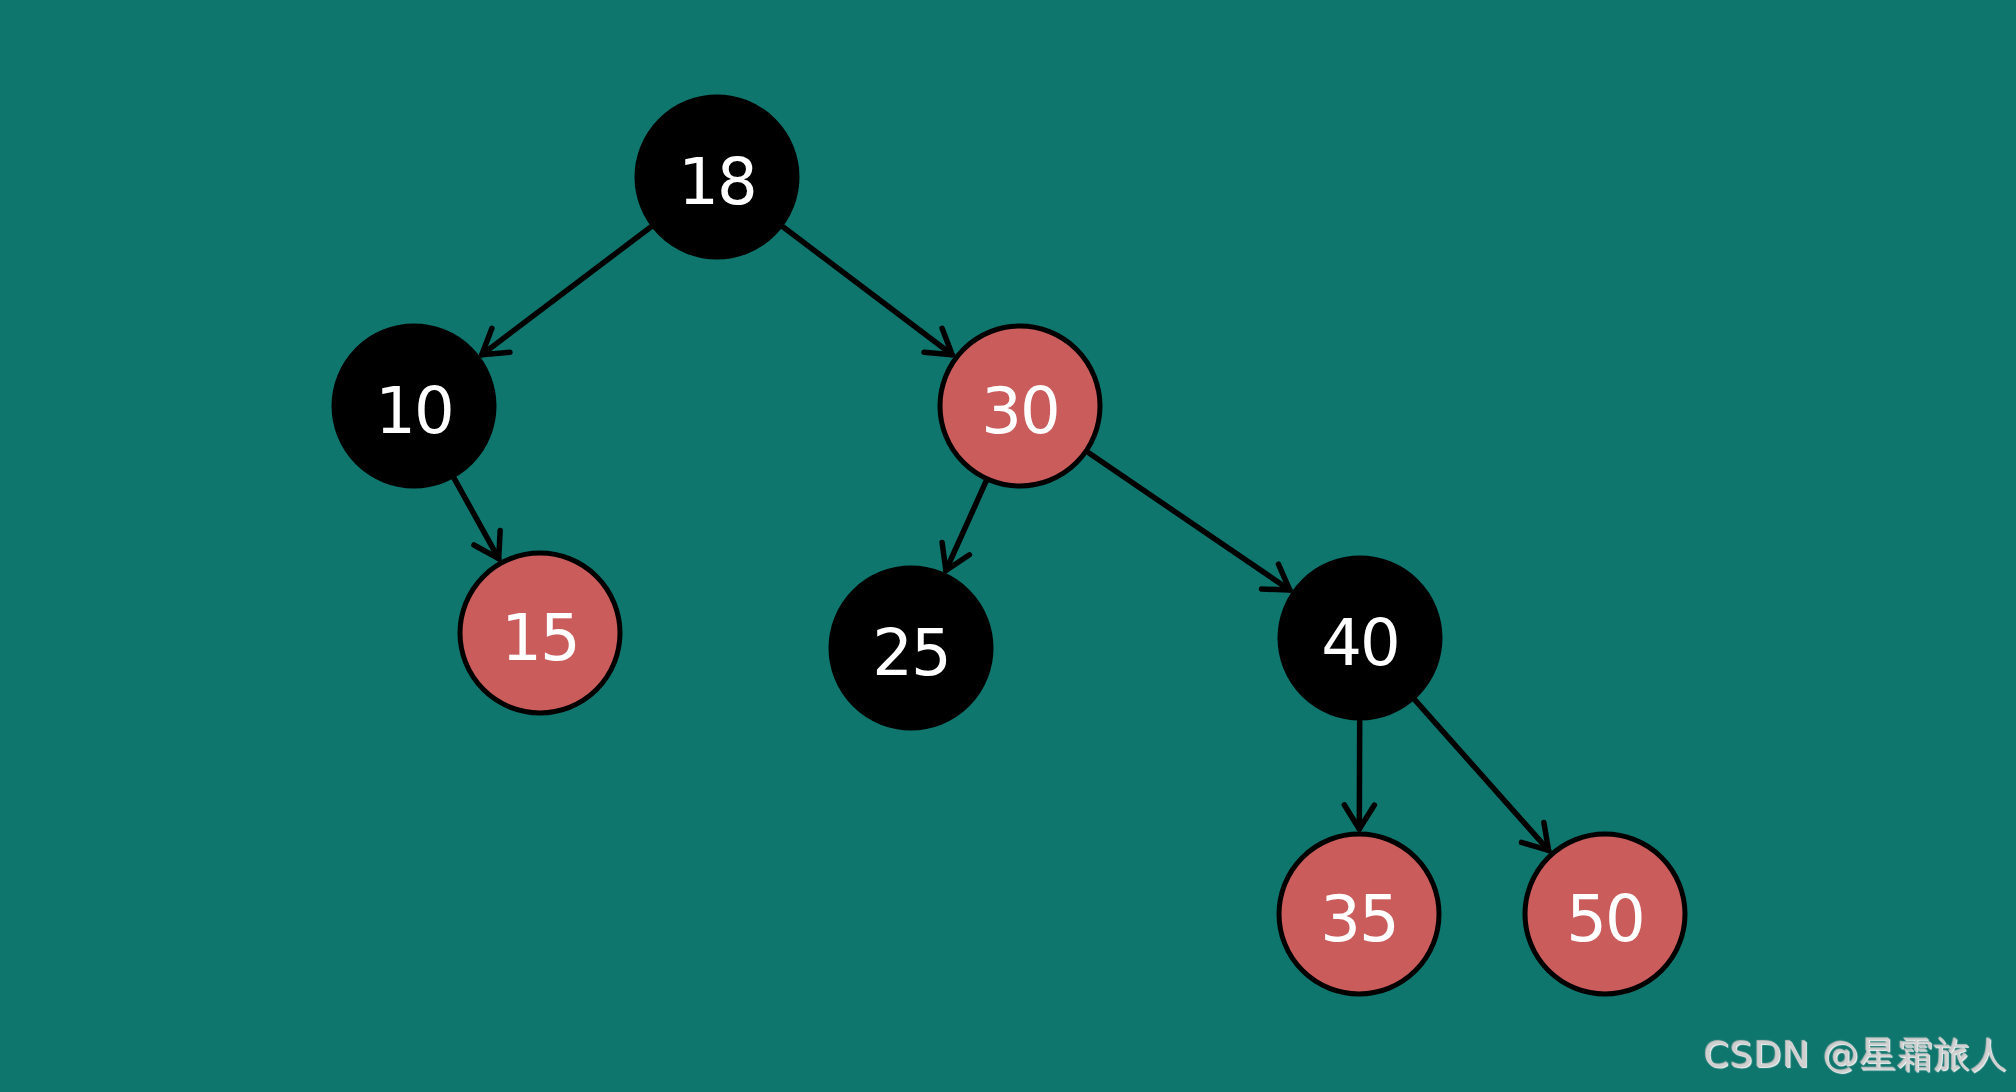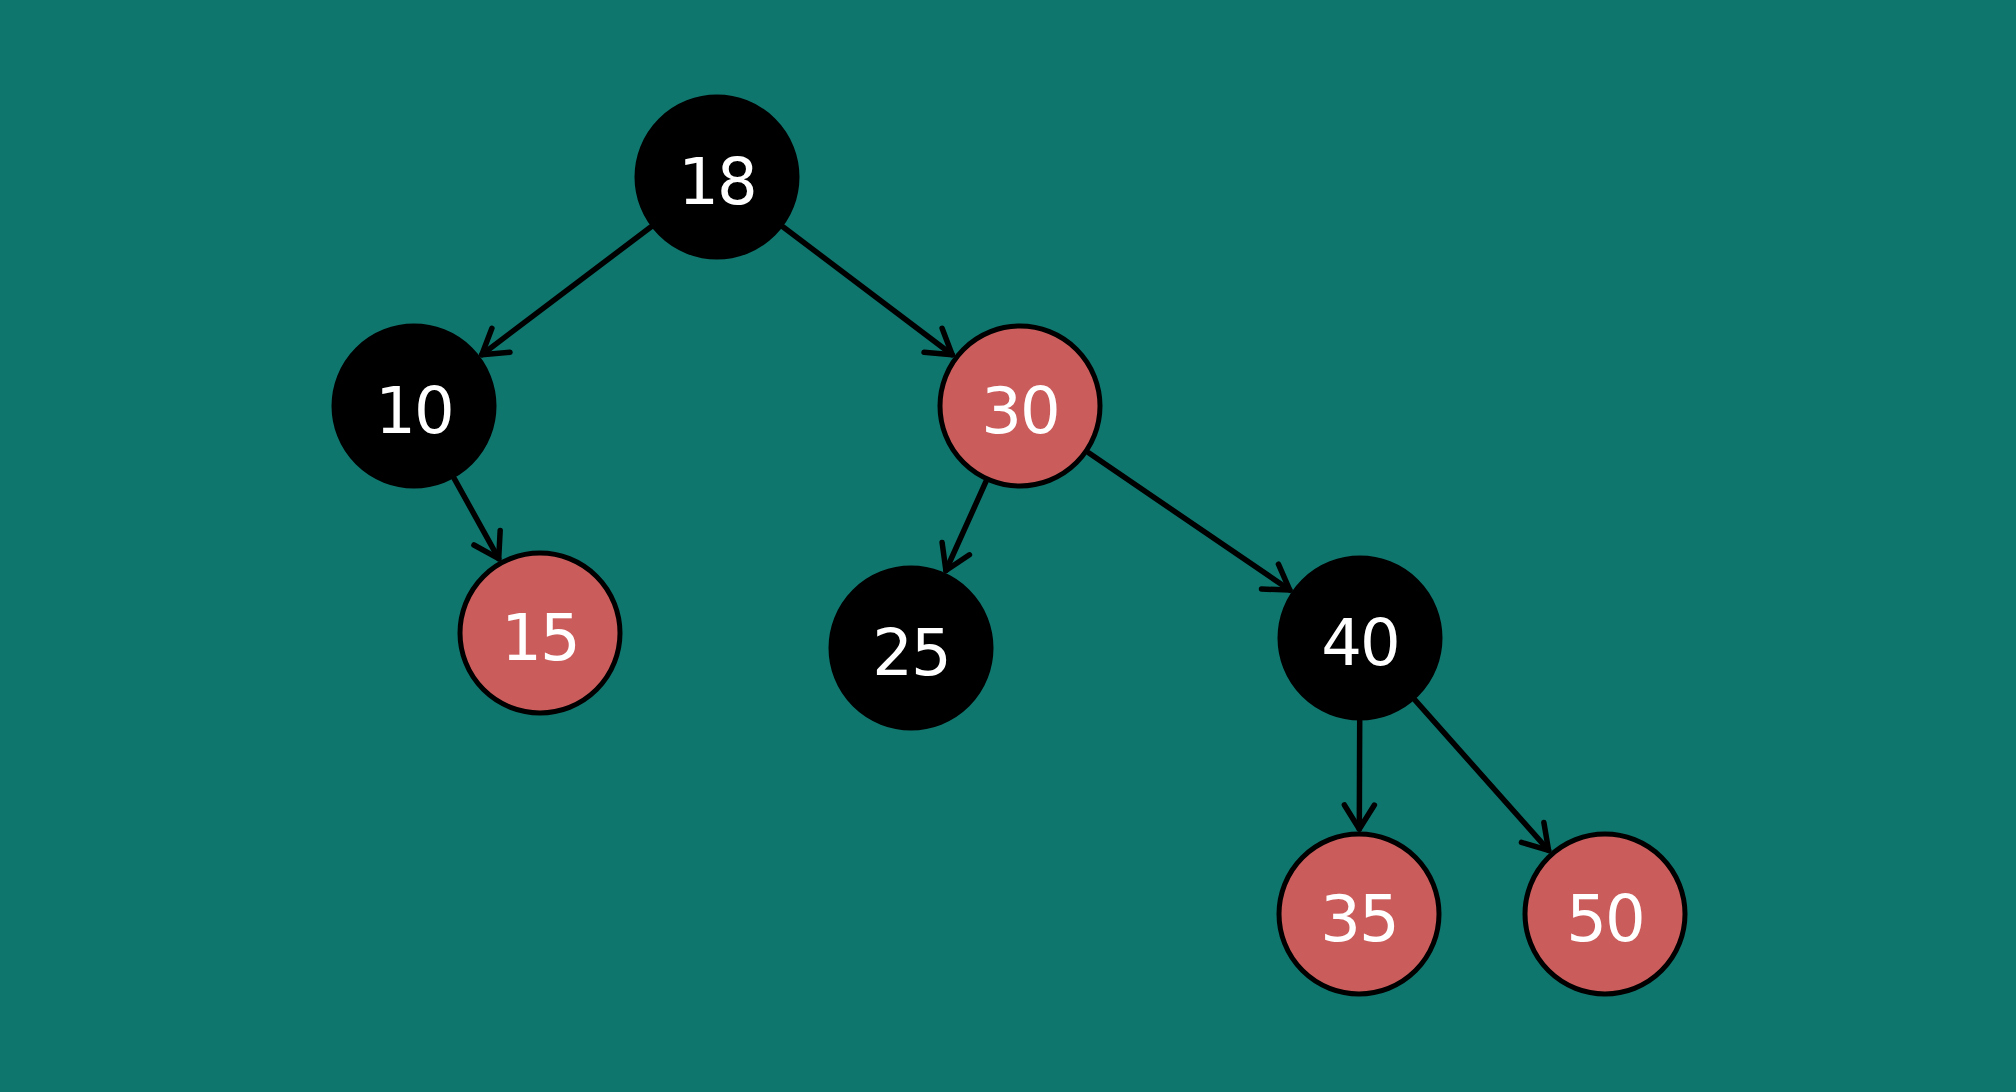--- a/index.html
+++ b/index.html
@@ -90,13 +90,14 @@
           <circle cx="1359" cy="914" r="80" fill="#cb5c5c" stroke="#000000" stroke-width="5"></circle>
           <text x="1359" y="914" dy="5" fill="#ffffff" font-size="64" text-anchor="middle" dominant-baseline="central" class="node-label">35</text>
         </g>
         <g>
           <circle cx="1605" cy="914" r="80" fill="#cb5c5c" stroke="#000000" stroke-width="5"></circle>
           <text x="1605" y="914" dy="5" fill="#ffffff" font-size="64" text-anchor="middle" dominant-baseline="central" class="node-label">50</text>
         </g>
       </g>
   </svg>
 
+  <div class="watermark" style="color: rgb(208, 208, 208);">CSDN @星霜旅人</div>
 </div>
 
 </body></html>

